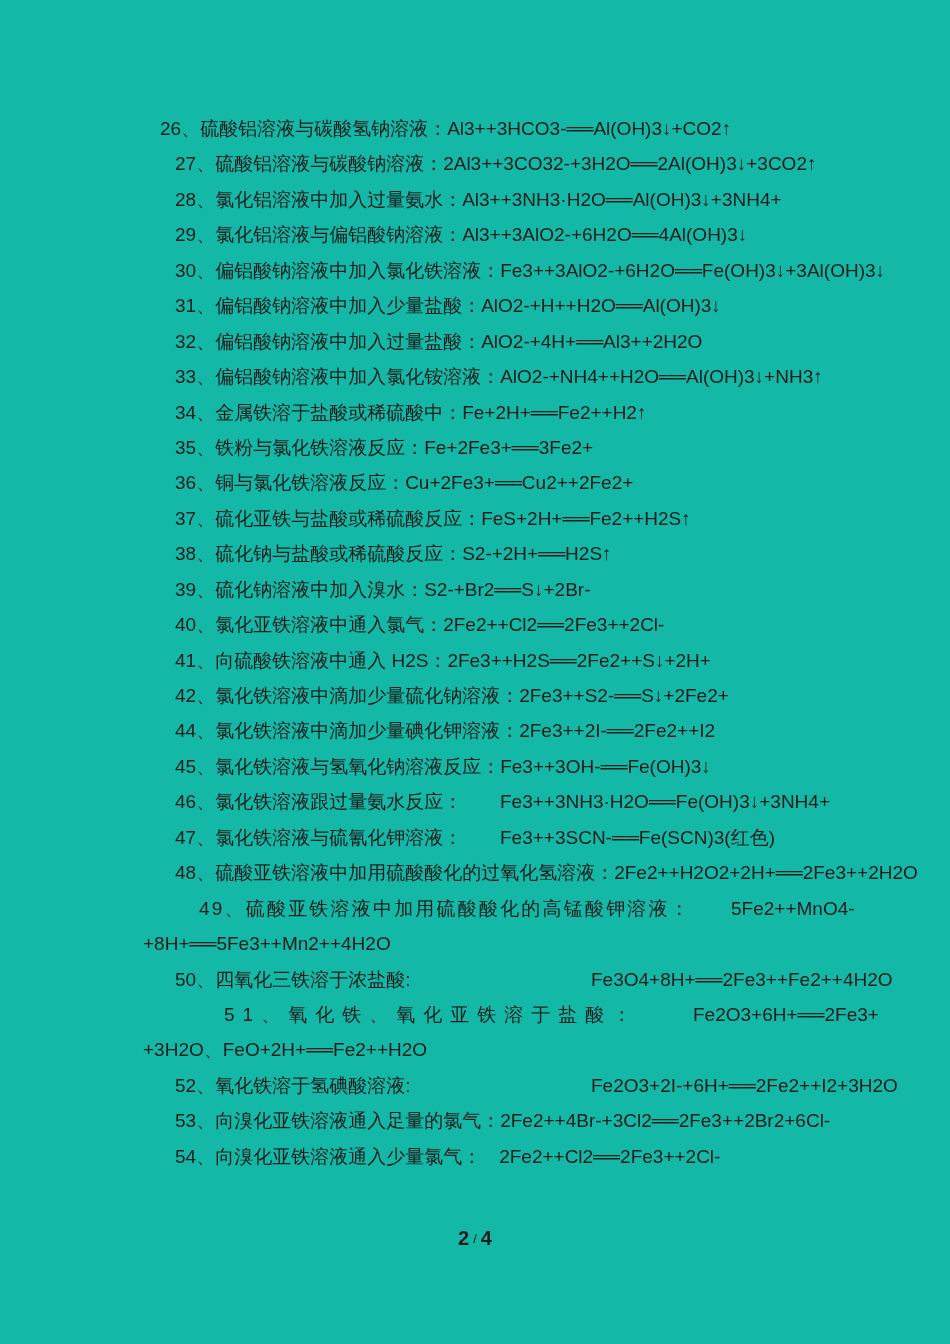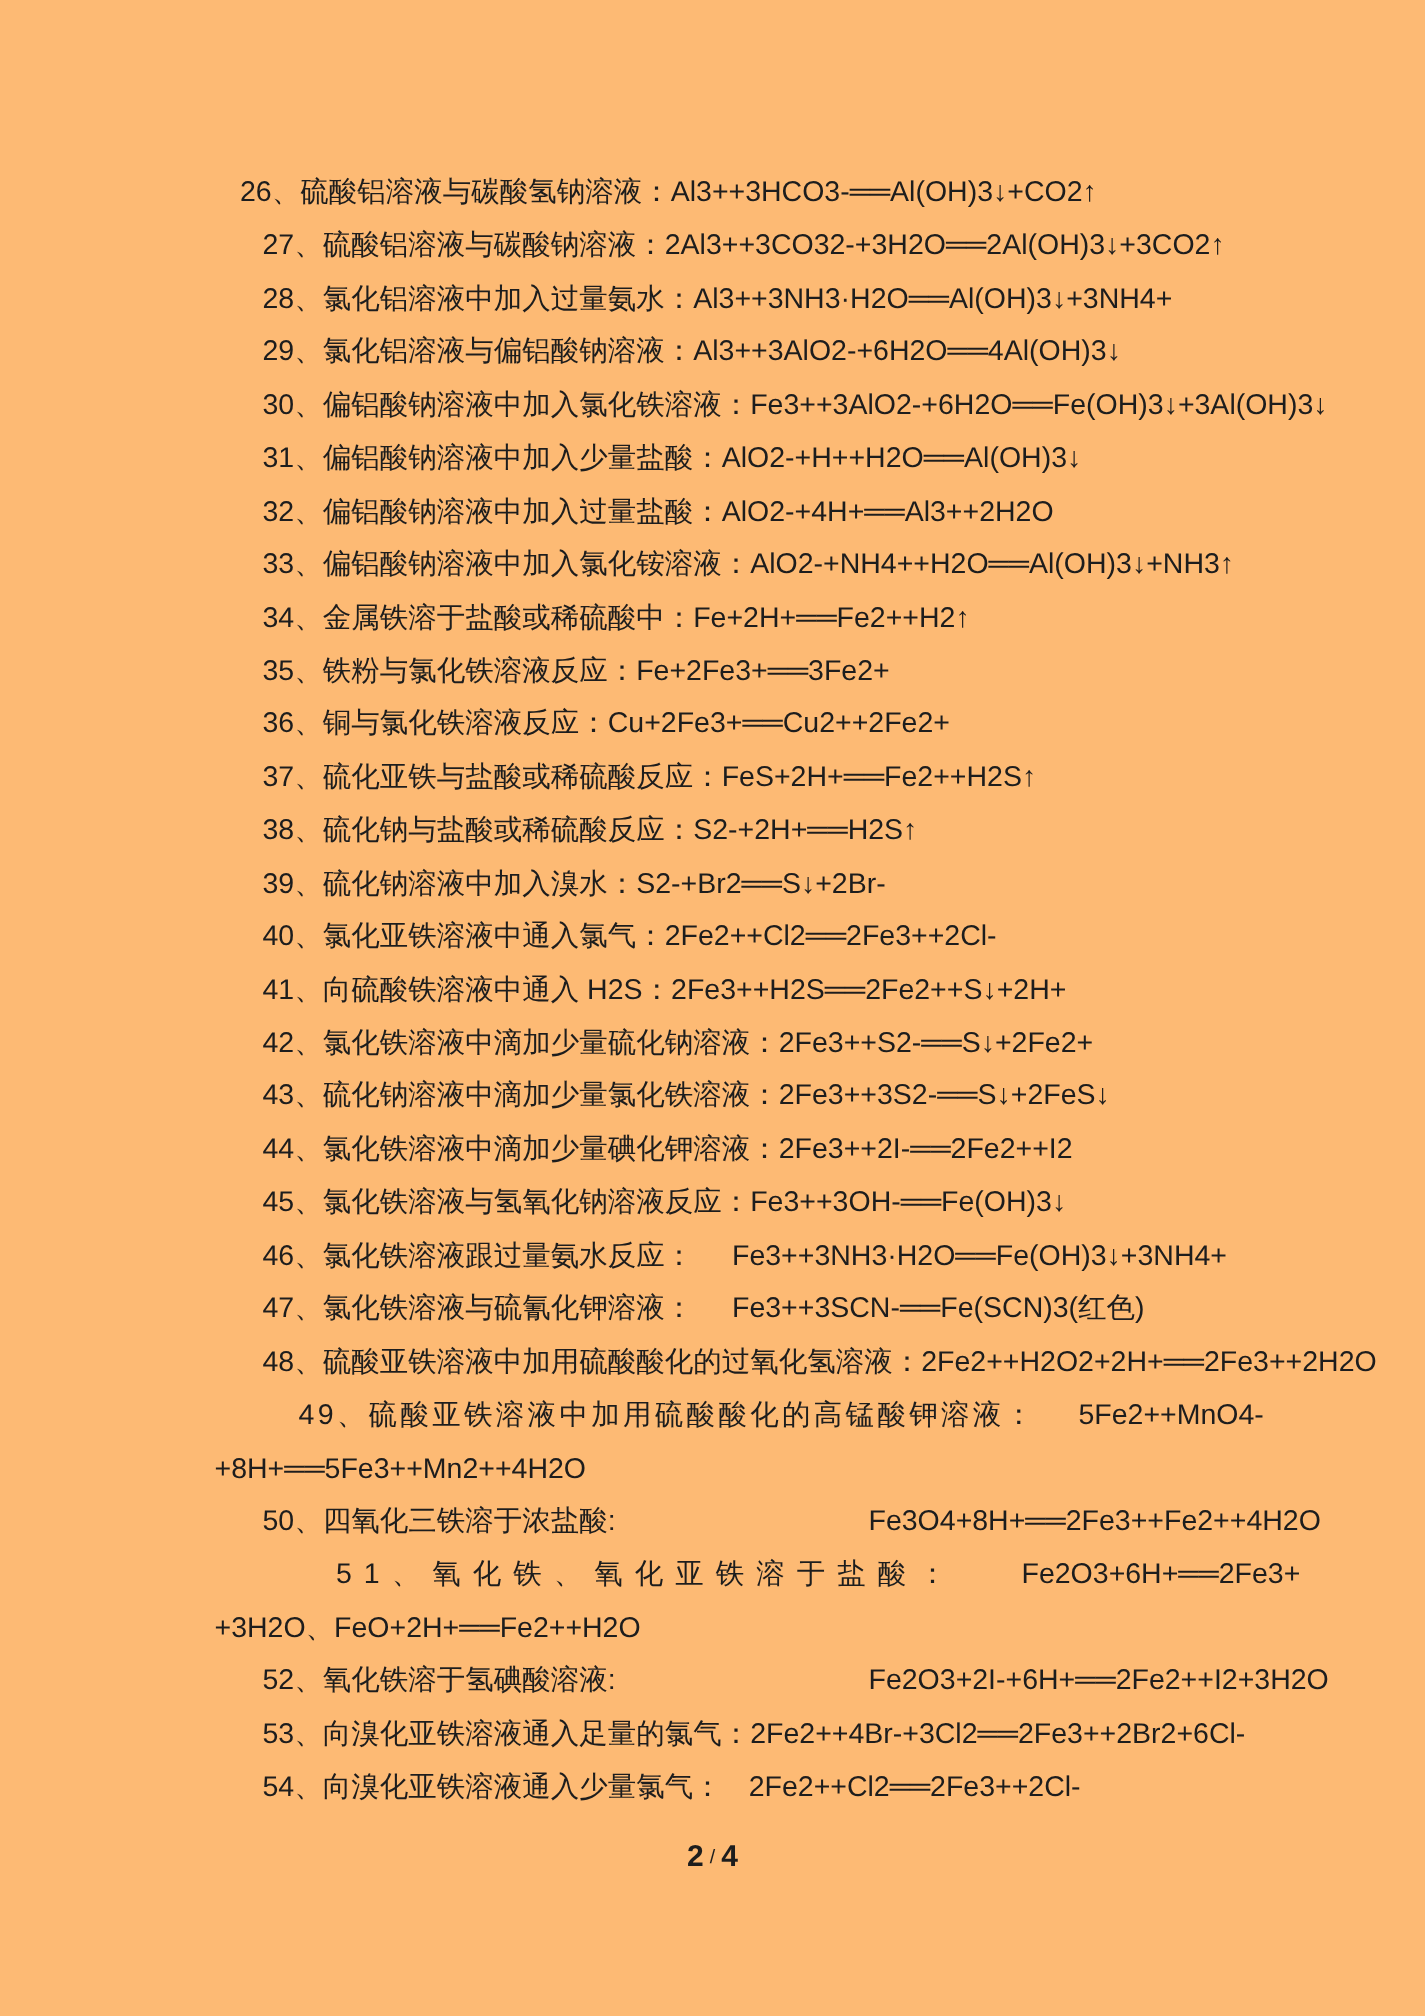--- a/index.html
+++ b/index.html
@@ -1,35 +1,35 @@
 <!DOCTYPE html>
 <html><head>
 <meta charset="utf-8">
 <style>
   html,body{margin:0;padding:0;}
   body{
     width:950px;height:1344px;position:relative;background:#ffffff;
     font-family:"Liberation Sans","DejaVu Sans",sans-serif;
     color:#1d1d1d;overflow:hidden;
   }
-  .page{position:absolute;inset:0;background:#fdba74;}
+  .page{position:absolute;inset:0;background:#14b8a6;}
   .content{position:absolute;left:143px;top:111px;width:674px;}
   .line{
     position:relative;height:35.45px;line-height:35.45px;
     font-size:19px;white-space:nowrap;padding-left:32px;
   }
   .line .lbl{display:inline;}
   .line .eq{display:inline;}
   .i17{padding-left:17px;}
   .i40{padding-left:40px;}
   .i52{padding-left:52px;}
   .cont{padding-left:0;}
   .ls2 .lbl{letter-spacing:2.2px;margin-left:16px;}
   .ls8 .lbl{letter-spacing:8px;margin-left:29px;}
-  .abs{position:absolute;top:0;}
+  .abs{position:absolute;top:0;margin-left:12px;}
   .l345{left:345px;}
   .l436{left:436px;}
   .l529{left:538px;}
   .l576{left:576px;}
   .gap18{margin-left:18px;}
   .footer{
     position:absolute;top:1222px;left:0;width:950px;height:32px;
     text-align:center;line-height:32px;
   }
   .pg-num{font-weight:700;font-size:20px;}
@@ -51,21 +51,20 @@
     <div class="line"><span class="lbl">33、偏铝酸钠溶液中加入氯化铵溶液：</span><span class="eq">AlO2-+NH4++H2O══Al(OH)3↓+NH3↑</span></div>
     <div class="line"><span class="lbl">34、金属铁溶于盐酸或稀硫酸中：</span><span class="eq">Fe+2H+══Fe2++H2↑</span></div>
     <div class="line"><span class="lbl">35、铁粉与氯化铁溶液反应：</span><span class="eq">Fe+2Fe3+══3Fe2+</span></div>
     <div class="line"><span class="lbl">36、铜与氯化铁溶液反应：</span><span class="eq">Cu+2Fe3+══Cu2++2Fe2+</span></div>
     <div class="line"><span class="lbl">37、硫化亚铁与盐酸或稀硫酸反应：</span><span class="eq">FeS+2H+══Fe2++H2S↑</span></div>
     <div class="line"><span class="lbl">38、硫化钠与盐酸或稀硫酸反应：</span><span class="eq">S2-+2H+══H2S↑</span></div>
     <div class="line"><span class="lbl">39、硫化钠溶液中加入溴水：</span><span class="eq">S2-+Br2══S↓+2Br-</span></div>
     <div class="line"><span class="lbl">40、氯化亚铁溶液中通入氯气：</span><span class="eq">2Fe2++Cl2══2Fe3++2Cl-</span></div>
     <div class="line"><span class="lbl">41、向硫酸铁溶液中通入 H2S：</span><span class="eq">2Fe3++H2S══2Fe2++S↓+2H+</span></div>
     <div class="line"><span class="lbl">42、氯化铁溶液中滴加少量硫化钠溶液：</span><span class="eq">2Fe3++S2-══S↓+2Fe2+</span></div>
-    <div class="line"><span class="lbl">43、硫化钠溶液中滴加少量氯化铁溶液：</span><span class="eq">2Fe3++3S2-══S↓+2FeS↓</span></div>
     <div class="line"><span class="lbl">44、氯化铁溶液中滴加少量碘化钾溶液：</span><span class="eq">2Fe3++2I-══2Fe2++I2</span></div>
     <div class="line"><span class="lbl">45、氯化铁溶液与氢氧化钠溶液反应：</span><span class="eq">Fe3++3OH-══Fe(OH)3↓</span></div>
     <div class="line"><span class="lbl">46、氯化铁溶液跟过量氨水反应：</span><span class="eq abs l345">Fe3++3NH3·H2O══Fe(OH)3↓+3NH4+</span></div>
     <div class="line"><span class="lbl">47、氯化铁溶液与硫氰化钾溶液：</span><span class="eq abs l345">Fe3++3SCN-══Fe(SCN)3(红色)</span></div>
     <div class="line"><span class="lbl">48、硫酸亚铁溶液中加用硫酸酸化的过氧化氢溶液：</span><span class="eq">2Fe2++H2O2+2H+══2Fe3++2H2O</span></div>
     <div class="line i40 ls2"><span class="lbl">49、硫酸亚铁溶液中加用硫酸酸化的高锰酸钾溶液：</span><span class="eq abs l576">5Fe2++MnO4-</span></div>
     <div class="line cont"><span class="eq">+8H+══5Fe3++Mn2++4H2O</span></div>
     <div class="line"><span class="lbl">50、四氧化三铁溶于浓盐酸:</span><span class="eq abs l436">Fe3O4+8H+══2Fe3++Fe2++4H2O</span></div>
     <div class="line i52 ls8"><span class="lbl">51、氧化铁、氧化亚铁溶于盐酸：</span><span class="eq abs l529">Fe2O3+6H+══2Fe3+</span></div>
     <div class="line cont"><span class="eq">+3H2O、FeO+2H+══Fe2++H2O</span></div>

